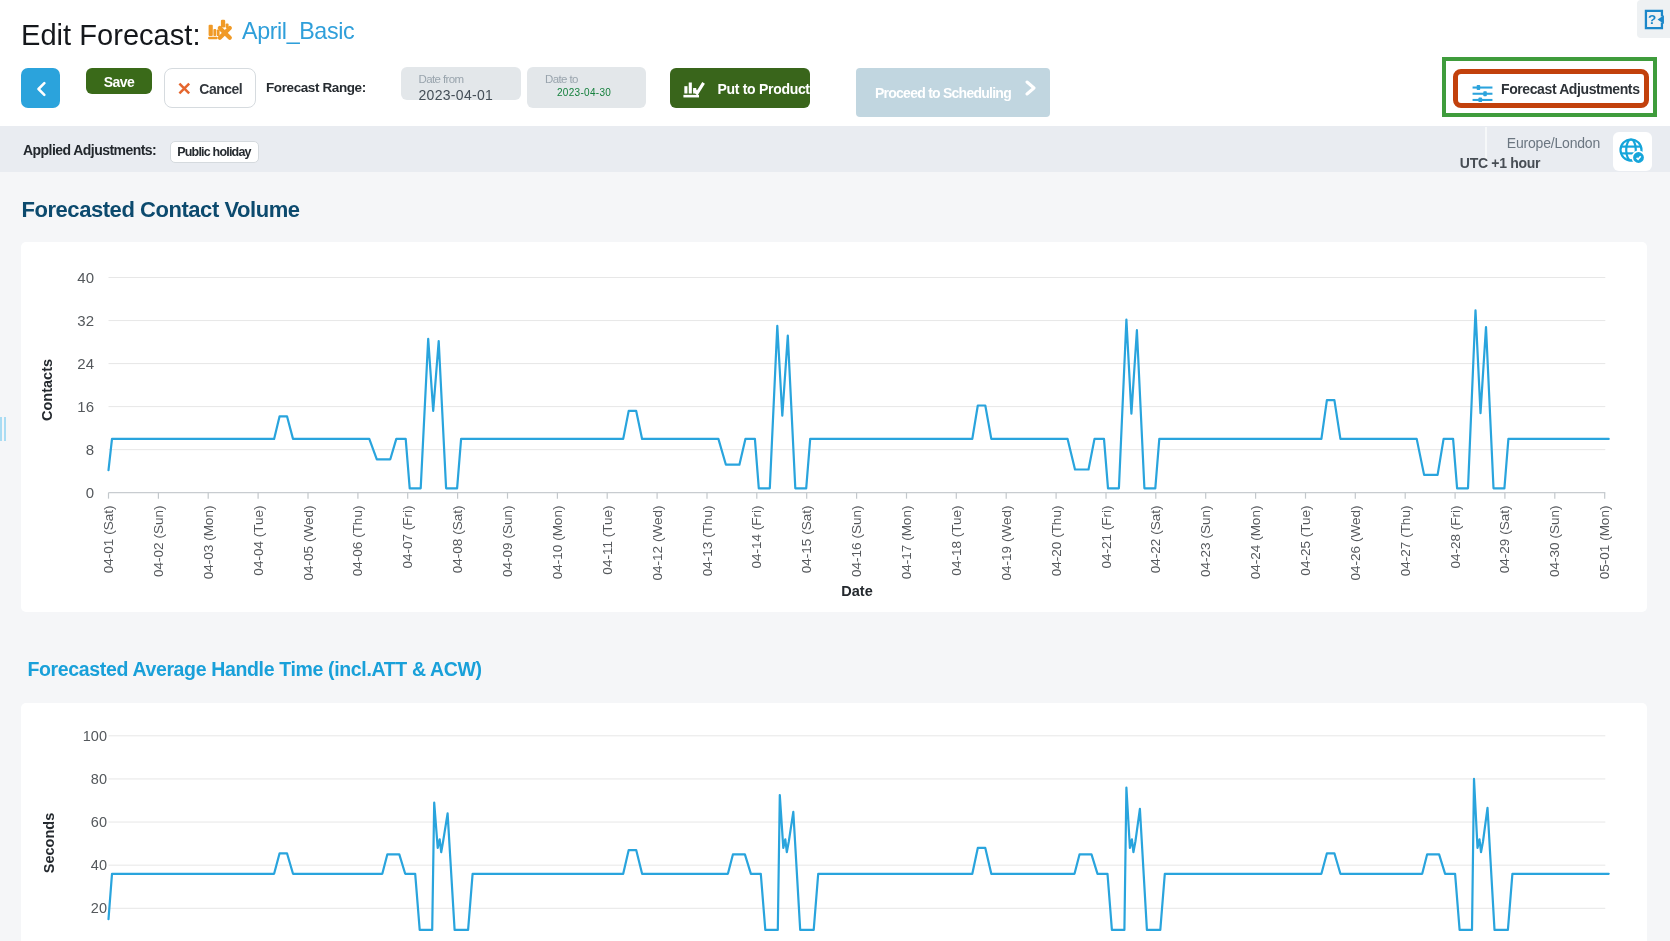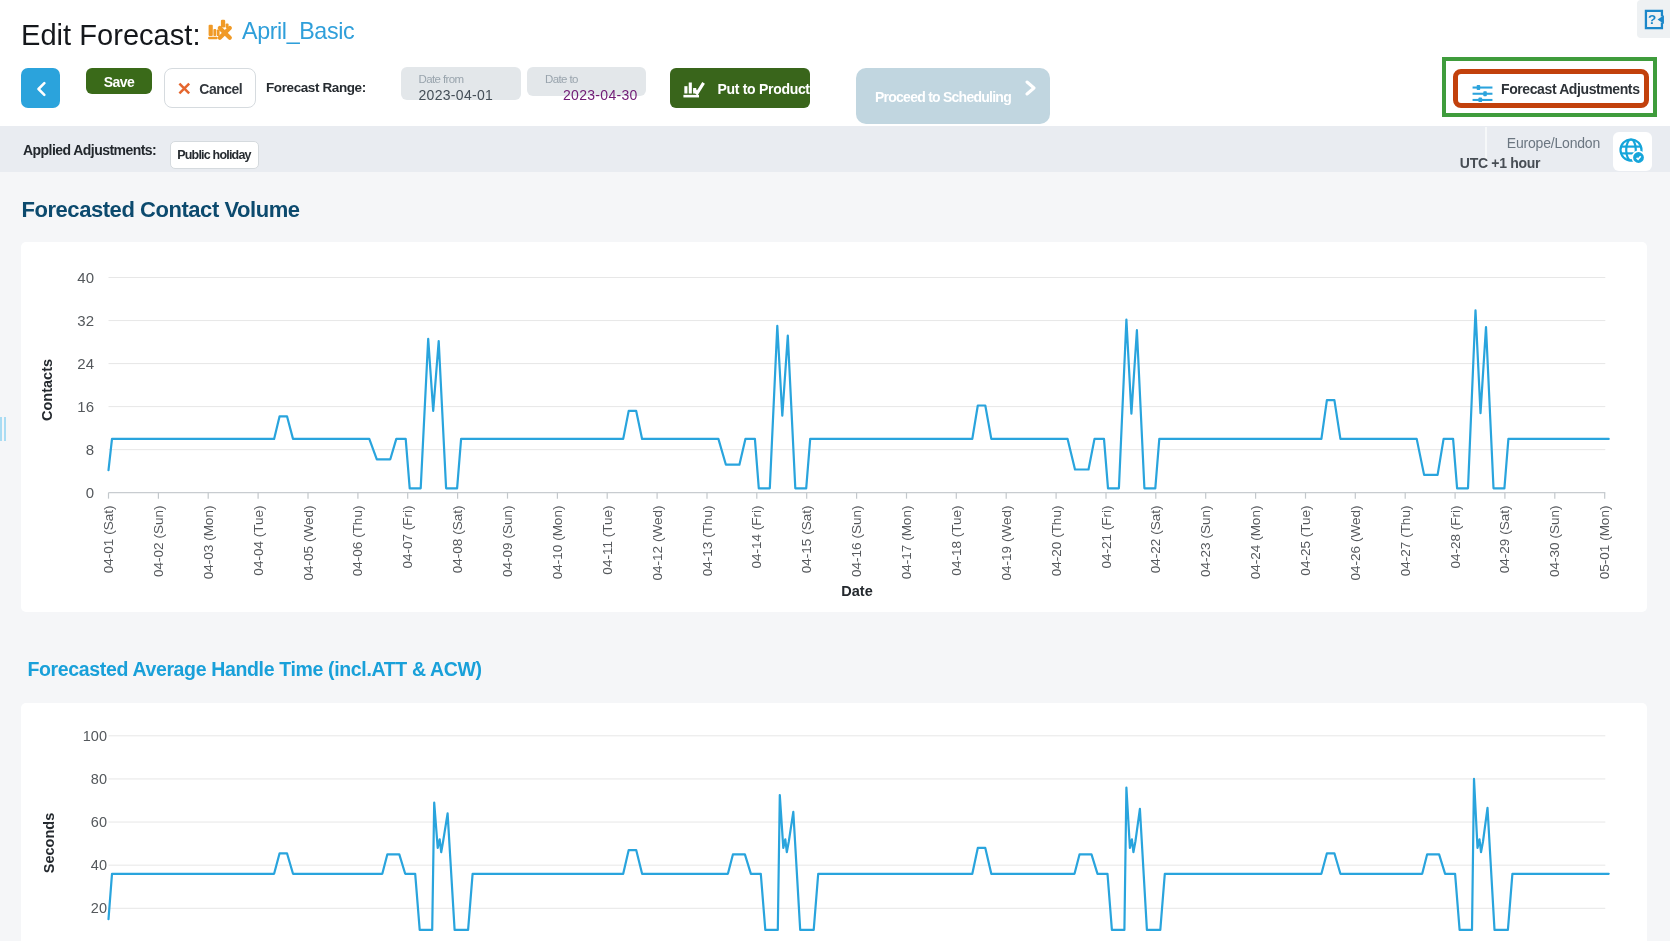--- a/index.html
+++ b/index.html
@@ -45,54 +45,54 @@
     </svg>
 </div>
 <div class="btn" style="left:86px;top:67.5px;width:66px;height:26px;background:#3a6a19;border-radius:6px;color:#fff">Save</div>
 <div class="btn" style="left:163.5px;top:67.5px;width:92px;height:40px;background:#fff;border:1.5px solid #d6dbdf;border-radius:8px;color:#33383e">
   <span style="color:#e5662e;font-size:18px;margin-right:8px;font-weight:bold">✕</span>Cancel</div>
 <div class="abs" style="left:266px;top:79.5px;font-size:13.5px;font-weight:bold;letter-spacing:-0.4px;color:#262b30">Forecast Range:</div>
 <div class="abs" style="left:400.5px;top:67px;width:120px;height:33px;background:#e3e7ea;border-radius:6px">
   <div class="abs" style="left:18px;top:6px;font-size:11.5px;color:#99a4ad;letter-spacing:-0.6px">Date from</div>
   <div class="abs" style="left:18px;top:19.5px;font-size:14px;color:#444e57;letter-spacing:0.3px">2023-04-01</div>
 </div>
-<div class="abs" style="left:527px;top:67px;width:119px;height:29px;background:#e3e7ea;border-radius:6px">
+<div class="abs" style="left:527px;top:67px;width:119px;height:41px;background:#e3e7ea;border-radius:6px">
   <div class="abs" style="left:18px;top:6px;font-size:11.5px;color:#99a4ad;letter-spacing:-0.6px">Date to</div>
-  <div class="abs" style="left:36px;top:19.5px;font-size:14px;color:#701a75;letter-spacing:0.3px">2023-04-30</div>
+  <div class="abs" style="left:30px;top:19.5px;font-size:10px;color:#15803d;letter-spacing:0.3px">2023-04-30</div>
 </div>
 <div class="btn" style="left:669.5px;top:67.5px;width:140px;height:40px;background:#39651b;border-radius:6px;color:#fff;justify-content:flex-start;padding-left:48px;font-size:14px;letter-spacing:-0.3px">Put to Production<svg width="23" height="22" viewBox="0 0 24 24" style="position:absolute;left:12px;top:9px">
 <g fill="#fff">
         <rect x="2" y="10" width="3.4" height="8"></rect>
         <rect x="6.8" y="6" width="3.4" height="12"></rect>
         <rect x="11.6" y="12" width="3.4" height="6"></rect>
 <rect x="1" y="19.5" width="17" height="2.8"></rect>
       </g>
 <path d="M12.5 13.5 L16 17.5 L23 6.5" fill="none" stroke="#fff" stroke-width="3.4"></path>
     </svg></div>
-<div class="btn" style="left:856px;top:67.5px;width:194px;height:56px;background:#c1d6e0;border-radius:10px;color:#fff;justify-content:flex-start;padding-left:19px;font-size:14px;letter-spacing:-0.75px">Proceed to Scheduling
+<div class="btn" style="left:856px;top:67.5px;width:194px;height:49px;background:#c1d6e0;border-radius:4px;color:#fff;justify-content:flex-start;padding-left:19px;font-size:14px;letter-spacing:-0.75px">Proceed to Scheduling
   <svg width="11" height="16" viewBox="0 0 11 16" style="position:absolute;right:14px;top:12px">
       <path d="M2 2 L9 8 L2 14" fill="none" stroke="#fff" stroke-width="3" stroke-linecap="round" stroke-linejoin="round"></path>
     </svg></div>
 <div class="btn" style="left:1453px;top:68.5px;width:196px;height:39px;background:#fff;border:5px solid #c2410c;border-radius:8px;color:#2e3338;justify-content:flex-start;padding-left:43px;font-size:14px;letter-spacing:-0.4px">Forecast Adjustments<svg width="21" height="17.5" viewBox="0 0 25 22" style="position:absolute;left:14px;top:11px">
 <g stroke="#2ba3dc" stroke-width="2.6">
         <line x1="0" y1="3.2" x2="25" y2="3.2"></line>
         <line x1="0" y1="11" x2="25" y2="11"></line>
         <line x1="0" y1="18.8" x2="25" y2="18.8"></line>
       </g>
 <g fill="#2ba3dc">
         <rect x="5.2" y="0" width="4.4" height="6.4" rx="1"></rect>
         <rect x="13.5" y="7.8" width="4.4" height="6.4" rx="1"></rect>
         <rect x="7.5" y="15.6" width="4.4" height="6.4" rx="1"></rect>
       </g>
     </svg></div>
 <div class="abs" style="left:1441.5px;top:57px;width:215.5px;height:59.5px;border:4px solid #3f9c3c"></div>
 
 <div class="abs" style="left:0;top:125.5px;width:1670px;height:46.5px;background:#e9ecf1"></div>
 <div class="abs" style="left:23px;top:142px;font-size:14px;font-weight:bold;letter-spacing:-0.55px;color:#23282d">Applied Adjustments:</div>
-<div class="abs" style="left:169.5px;top:140.9px;width:89px;height:28px;background:#fff;border:1px solid #d5dade;border-radius:5px;display:flex;align-items:center;justify-content:center;font-size:12.5px;font-weight:bold;letter-spacing:-0.8px;color:#262b30">Public holiday</div>
+<div class="abs" style="left:169.5px;top:140.9px;width:89px;height:22px;background:#fff;border:1px solid #d5dade;border-radius:5px;display:flex;align-items:center;justify-content:center;font-size:12.5px;font-weight:bold;letter-spacing:-0.8px;color:#262b30">Public holiday</div>
 <div class="abs" style="left:1484.5px;top:127px;width:2px;height:43px;background:#f6f8f9"></div>
 <div class="abs" style="left:1400px;top:135px;width:200px;text-align:right;font-size:14px;letter-spacing:-0.2px;color:#6b7681">Europe/London</div>
 <div class="abs" style="left:1400px;top:154.5px;width:200px;text-align:center;font-size:14px;font-weight:bold;letter-spacing:-0.3px;color:#474d54">UTC +1 hour</div>
 <div class="abs" style="left:1613px;top:132px;width:38.5px;height:39px;background:#fff;border-radius:6px">
     <svg width="28" height="28" viewBox="0 0 28 28" style="position:absolute;left:5px;top:5px">
 <g fill="none" stroke="#15a5da" stroke-width="2.2">
 <circle cx="13" cy="13" r="10.5"></circle>
 <ellipse cx="13" cy="13" rx="4.8" ry="10.5"></ellipse>
 <line x1="3.3" y1="9.6" x2="22.7" y2="9.6"></line>
         <line x1="3.3" y1="16.4" x2="22.7" y2="16.4"></line>

